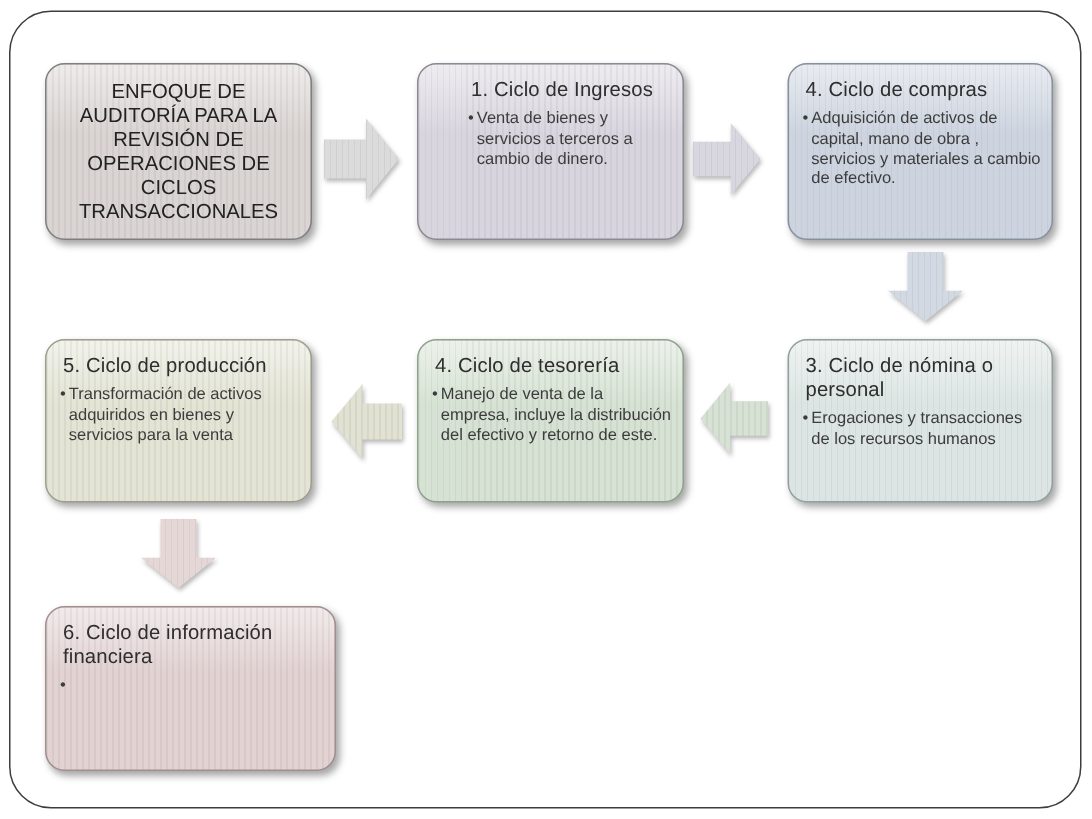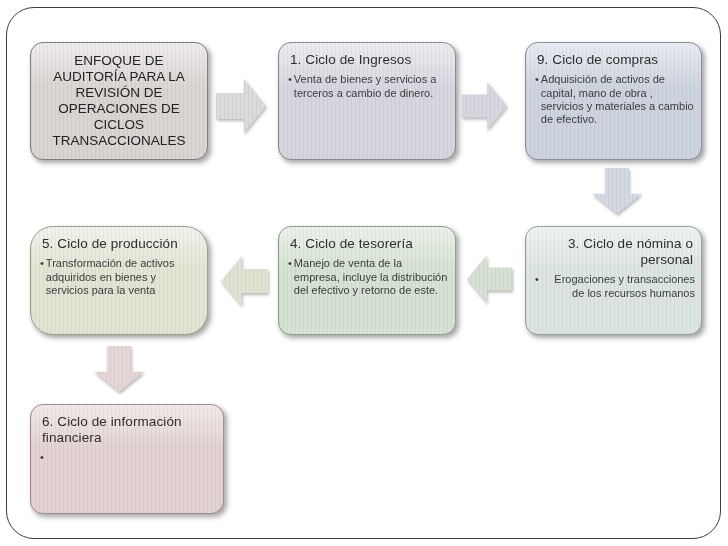--- a/index.html
+++ b/index.html
@@ -29,25 +29,25 @@
     font-size:11px;line-height:1.22;color:#3c3c3c;
     padding:5px 6px 0 9px;
   }
   .bullet-glyph{flex:0 0 auto;margin-right:2px;font-size:11px;line-height:1.22;}
   .start-box{
     display:flex;align-items:center;justify-content:center;text-align:center;
     font-size:13.5px;line-height:1.18;color:#222;padding:22px 8px;
   }
   
   .c-start{background-color:#dad4d2;border-color:#7f7f7f;}
-  .c-1{background-color:#d9d5df;border-color:#8a8a94;}
+  .c-1{background-color:#d9d5df;border-color:#8a8a94;padding-left:24px;}
   .c-2{background-color:#cdd4df;border-color:#85919f;}
-  .c-3{background-color:#dce5e3;border-color:#91a19d;text-align:right;}
+  .c-3{background-color:#dce5e3;border-color:#91a19d;}
   .c-4{background-color:#d6e2d3;border-color:#8da28a;}
-  .c-5{background-color:#e3e4d4;border-color:#9d9e8b;border-radius:23px;}
+  .c-5{background-color:#e3e4d4;border-color:#9d9e8b;}
   .c-6{background-color:#e2d2d2;border-color:#a18e8e;}
   
   .arrow-wrap{position:absolute;filter:drop-shadow(1.5px 2px 1.5px rgba(0,0,0,0.28));}
   .arrow{
     width:100%;height:100%;
     background-image:repeating-linear-gradient(90deg, rgba(80,80,80,0.08) 0 1px, rgba(0,0,0,0) 1px 4px);
   }
   .arrow.right{clip-path:polygon(0 26%,56% 26%,56% 0,100% 50%,56% 100%,56% 74%,0 74%);}
   .arrow.left {clip-path:polygon(100% 26%,44% 26%,44% 0,0 50%,44% 100%,44% 74%,100% 74%);}
   .arrow.down {clip-path:polygon(26% 0,74% 0,74% 56%,100% 56%,50% 100%,0 56%,26% 56%);
@@ -86,21 +86,21 @@
 
   <div id="box-1" class="box c-1">
     <div class="box-title">1. Ciclo de Ingresos</div>
     <div class="box-body">
       <span class="bullet-glyph">•</span>
       <span>Venta de bienes y servicios a terceros a cambio de dinero.</span>
     </div>
   </div>
 
   <div id="box-2" class="box c-2">
-    <div class="box-title">9. Ciclo de compras</div>
+    <div class="box-title">4. Ciclo de compras</div>
     <div class="box-body">
       <span class="bullet-glyph">•</span>
       <span>Adquisición de activos de capital, mano de obra , servicios y materiales a cambio de efectivo.</span>
     </div>
   </div>
 
   <div id="box-3" class="box c-3">
     <div class="box-title">3. Ciclo de nómina o personal</div>
     <div class="box-body">
       <span class="bullet-glyph">•</span>

